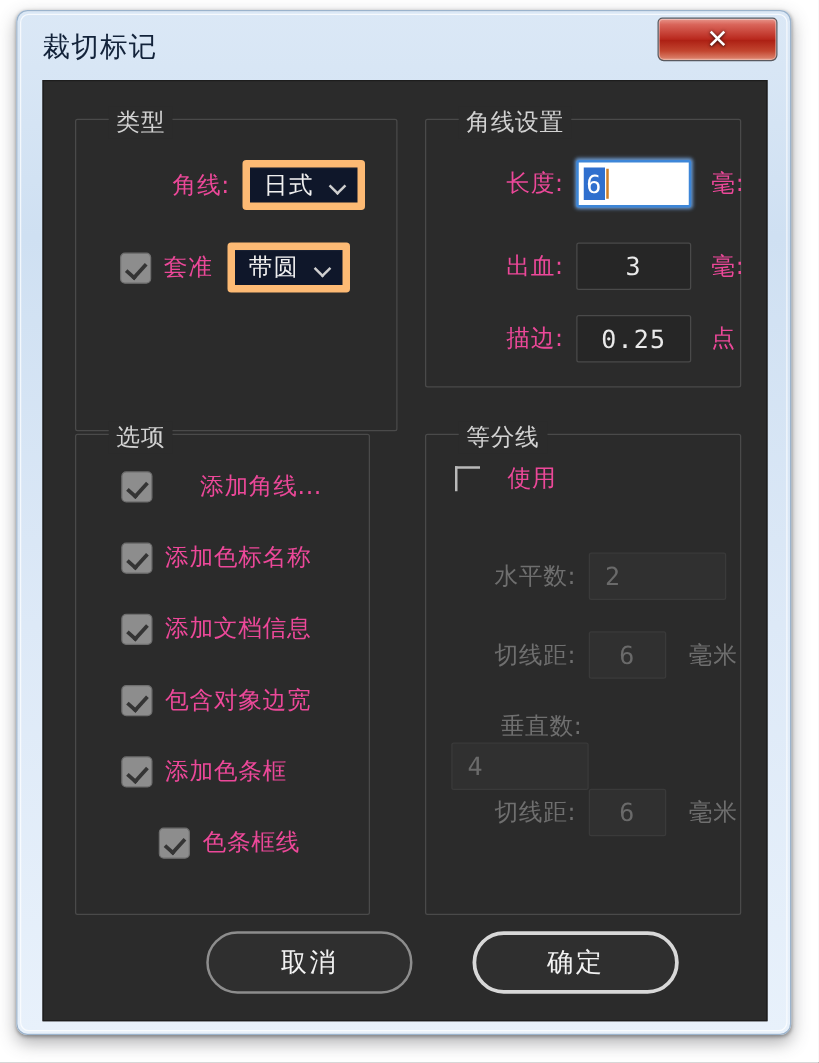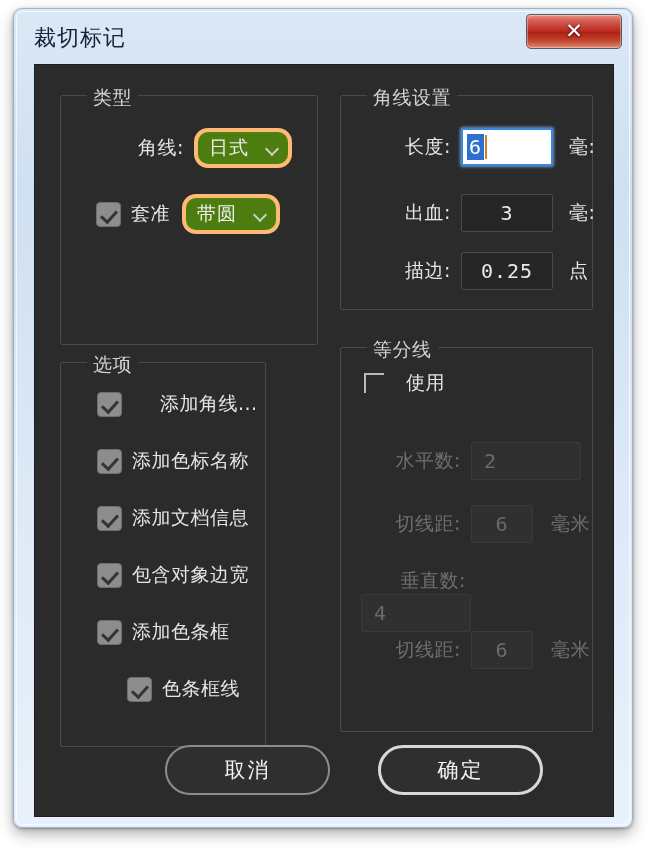--- a/index.html
+++ b/index.html
@@ -93,45 +93,45 @@
     background: #2b2b2b;
     padding: 0 6px;
     font-size: 19px;
     color: #d2d2d2;
     white-space: nowrap;
     letter-spacing: .5px;
   }
 
   #group-type    { left: 25px;  top: 30px;  width: 258px; height: 250px; }
   #group-marks   { left: 305px; top: 30px;  width: 253px; height: 215px; }
-  #group-options { left: 25px;  top: 297px; width: 206px; height: 385px; text-align: right; }
+  #group-options { left: 25px;  top: 282px; width: 236px; height: 385px; text-align: right; }
   #group-divide  { left: 305px; top: 282px; width: 253px; height: 385px; }
 
   
   .row {
     position: absolute;
     display: flex;
     align-items: center;
     white-space: nowrap;
   }
   .lbl {
     font-size: 19px;
-    color: #e5e5e5;
+    color: #ec4899;
     letter-spacing: .5px;
   }
   .lbl.dim { color: #6f6f6f; }
 
   
   .dropdown {
     display: inline-flex;
     align-items: center;
     justify-content: space-between;
-    background: #4d7c0f;
-    border: 4px solid #fdba74;
-    border-radius: 14px;
+    background: #0f172a;
+    border: 6px solid #fdba74;
+    border-radius: 3px;
     height: 40px;
     padding: 0 8px 0 11px;
     box-sizing: border-box;
     box-shadow: inset 0 1px 0 rgba(255,255,255,0.04);
   }
   .dropdown .dd-val {
     font-size: 19px;
     color: #f0f0f0;
     letter-spacing: 1px;
   }

